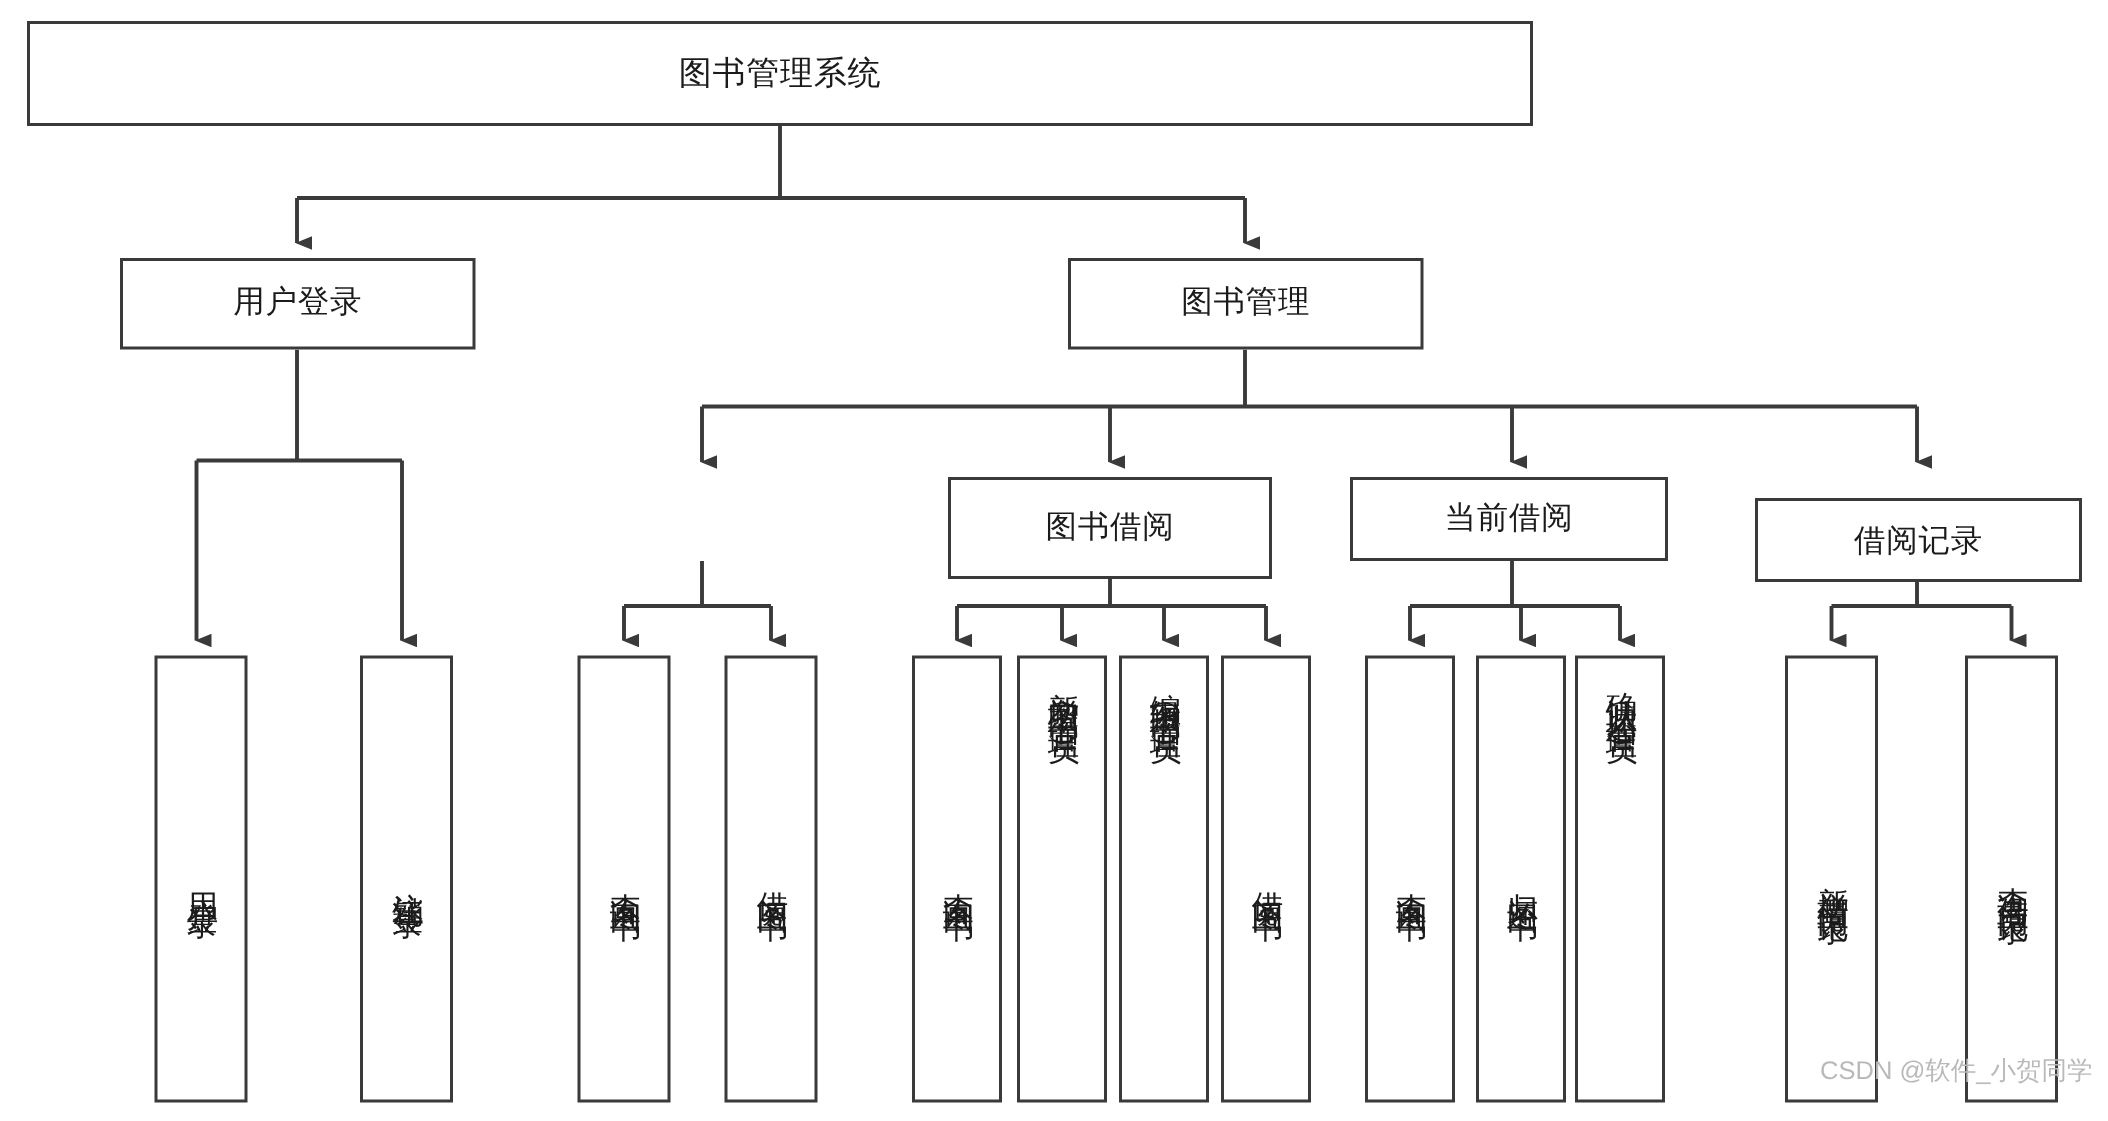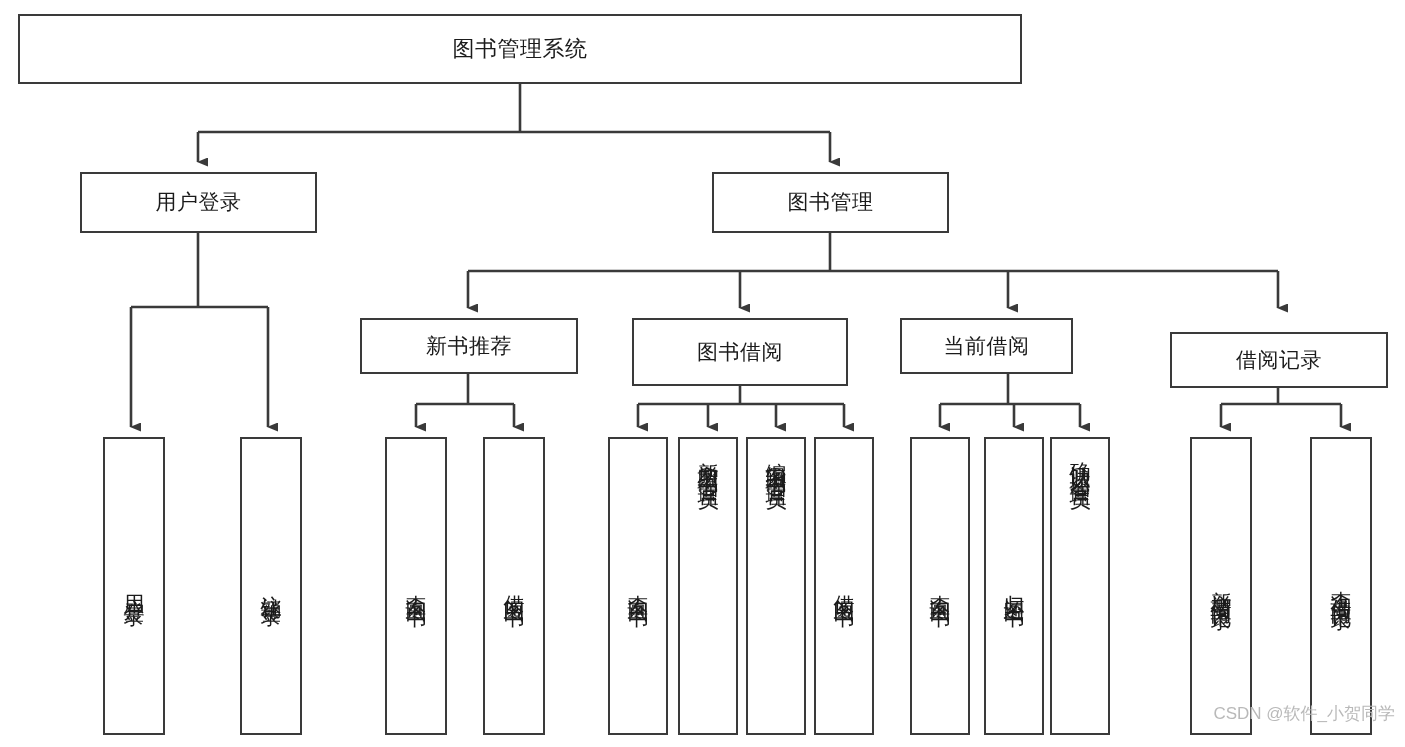--- a/index.html
+++ b/index.html
@@ -118,27 +118,24 @@
     <span class="lbl">图书管理系统</span>
   </div>
 
   <div class="node h" style="left:80px;top:172px;width:237px;height:61px;">
     <span class="lbl">用户登录</span>
   </div>
   <div class="node h" style="left:712px;top:172px;width:237px;height:61px;">
     <span class="lbl">图书管理</span>
   </div>
 
-  <div class="node h" style="left:360px;top:318px;width:218px;height:56px;">
-    <span class="lbl">新书推荐</span>
-  </div>
   <div class="node h" style="left:632px;top:318px;width:216px;height:68px;">
     <span class="lbl">图书借阅</span>
   </div>
-  <div class="node h" style="left:900px;top:318px;width:173px;height:56px;">
+  <div class="node h" style="left:900px;top:318px;width:212px;height:56px;">
     <span class="lbl">当前借阅</span>
   </div>
   <div class="node h" style="left:1170px;top:332px;width:218px;height:56px;font-family:Liberation Serif, serif;">
     <span class="lbl">借阅记录</span>
   </div>
 
   <div class="node v mid" style="left:103px;top:437px;width:62px;height:298px;">
     <span class="lbl">用户登录</span>
   </div>
   <div class="node v mid" style="left:240px;top:437px;width:62px;height:298px;">

